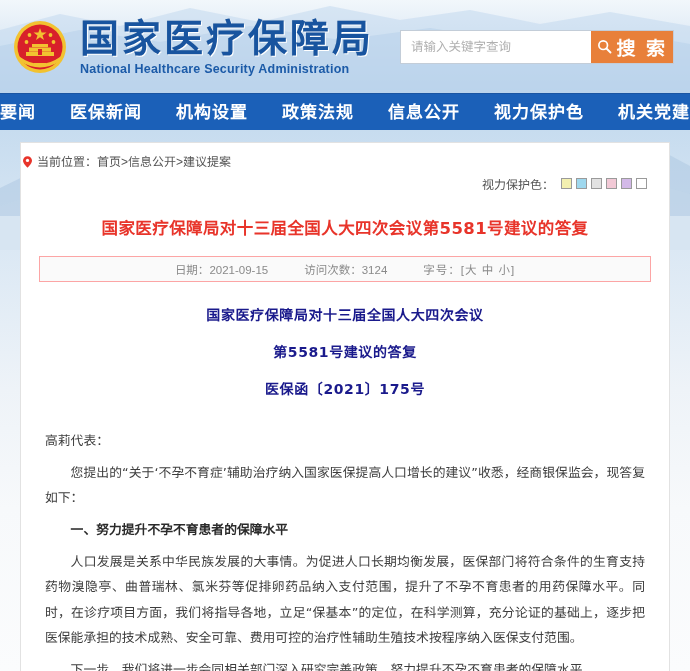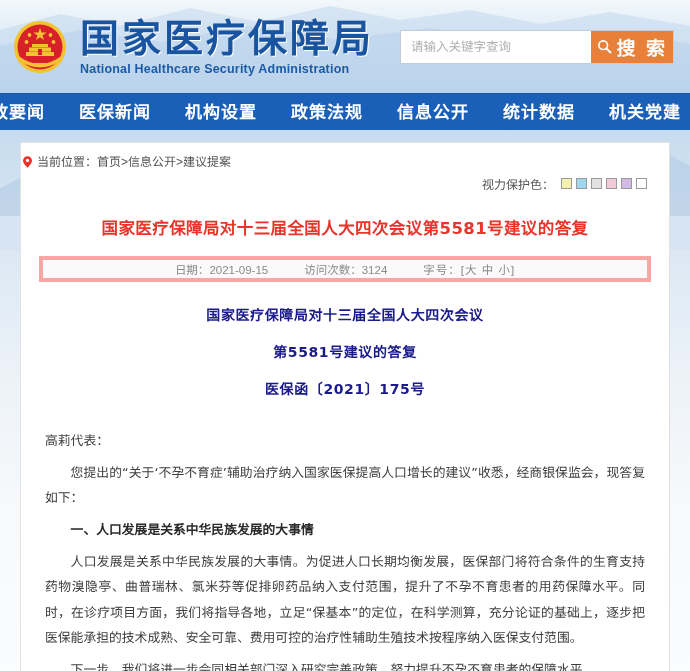--- a/index.html
+++ b/index.html
@@ -199,21 +199,21 @@
     letter-spacing: .4px;
     padding: 14px 40px 0 40px;
     line-height: 1.4;
     font-family: "DejaVu Sans", "Liberation Sans", sans-serif;
   }
 
   .meta-bar {
     margin: 16px 18px 0 18px;
     height: 26px;
     background: #fafafa;
-    border: 4px solid #fca5a5;
+    border: 1px solid #fca5a5;
     display: flex;
     align-items: center;
     justify-content: center;
     gap: 36px;
     font-size: 11.5px;
     color: #8a8a8a;
   }
   .meta-bar .fs-opts { letter-spacing: 1px; }
   .fs-opt { cursor: pointer; }
 
@@ -297,21 +297,21 @@
   </div>
 </div>
 
 <nav class="nav">
   <a class="nav-item">首页</a>
   <a class="nav-item">时政要闻</a>
   <a class="nav-item">医保新闻</a>
   <a class="nav-item">机构设置</a>
   <a class="nav-item">政策法规</a>
   <a class="nav-item">信息公开</a>
-  <a class="nav-item">统计数据</a>
+  <a class="nav-item">视力保护色</a>
   <a class="nav-item">机关党建</a>
   <a class="nav-item">互动交流</a>
 </nav>
 
 <div class="page-bg">
   <svg class="bg-mountains" viewBox="0 0 690 120" preserveAspectRatio="none">
     <path d="M0,58 L70,24 L130,48 L200,18 L280,44 L350,14 L430,40 L510,16 L590,42 L660,20 L690,36 L690,120 L0,120 Z" fill="#aec8e2" opacity="0.55"></path>
     <path d="M0,76 L90,46 L170,70 L260,40 L350,66 L440,42 L530,68 L620,44 L690,64 L690,120 L0,120 Z" fill="#c2d6ea" opacity="0.6"></path>
     <rect x="0" y="86" width="690" height="34" fill="#dde9f4" opacity="0.75"></rect>
   </svg>
@@ -352,20 +352,20 @@
 
     <div class="doc-heads">
       <div class="doc-head-line">国家医疗保障局对十三届全国人大四次会议</div>
       <div class="doc-head-line">第5581号建议的答复</div>
       <div class="doc-head-line">医保函〔2021〕175号</div>
     </div>
 
     <div class="doc-body">
       <p class="para salutation">高莉代表：</p>
       <p class="para indent">您提出的“关于‘不孕不育症’辅助治疗纳入国家医保提高人口增长的建议”收悉，经商银保监会，现答复如下：</p>
-      <p class="para section">一、人口发展是关系中华民族发展的大事情</p>
+      <p class="para section">一、努力提升不孕不育患者的保障水平</p>
       <p class="para indent">人口发展是关系中华民族发展的大事情。为促进人口长期均衡发展，医保部门将符合条件的生育支持药物溴隐亭、曲普瑞林、氯米芬等促排卵药品纳入支付范围，提升了不孕不育患者的用药保障水平。同时，在诊疗项目方面，我们将指导各地，立足“保基本”的定位，在科学测算，充分论证的基础上，逐步把医保能承担的技术成熟、安全可靠、费用可控的治疗性辅助生殖技术按程序纳入医保支付范围。</p>
       <p class="para indent">下一步，我们将进一步会同相关部门深入研究完善政策，努力提升不孕不育患者的保障水平。</p>
 
     </div>
 
   </div>
 </div>
 
 </body></html>

